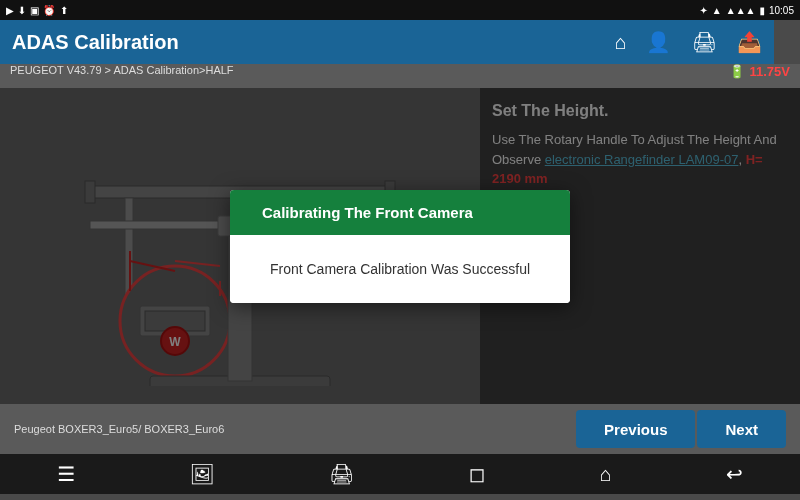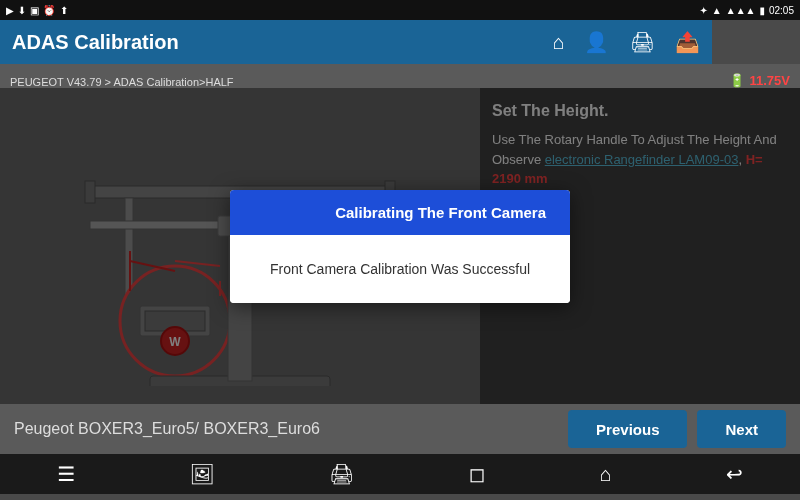--- a/index.html
+++ b/index.html
@@ -27,21 +27,21 @@
     }
 
     .status-icons {
       display: flex;
       align-items: center;
       gap: 4px;
     }
 
     
     #header {
-      width: 712px;
+      width: 774px;
       height: 44px;
       background: #1a6496;
       display: flex;
       align-items: center;
       justify-content: space-between;
       padding: 0 12px;
     }
 
     #header-title {
       color: white;
@@ -60,21 +60,21 @@
       font-size: 20px;
       cursor: pointer;
     }
 
     
     #breadcrumb-bar {
       width: 800px;
       height: 24px;
       background: #5a5a5a;
       display: flex;
-      align-items: flex-end;
+      align-items: flex-start;
       justify-content: space-between;
       padding: 0 10px;
     }
 
     #breadcrumb-text {
       color: #ddd;
       font-size: 11px;
     }
 
     #voltage-display {
@@ -140,27 +140,27 @@
       height: 50px;
       background: #5a5a5a;
       display: flex;
       align-items: center;
       justify-content: space-between;
       padding: 0 14px;
     }
 
     #vehicle-info {
       color: #ddd;
-      font-size: 16px;
+      font-size: 11px;
       line-height: 1.5;
     }
 
     #nav-buttons {
       display: flex;
-      gap: 10px;
+      gap: 2px;
     }
 
     .nav-button {
       padding: 0 28px;
       height: 38px;
       background: #1a6496;
       color: white;
       border: none;
       border-radius: 4px;
       font-size: 15px;
@@ -199,26 +199,26 @@
 
     #dialog-box {
       width: 340px;
       background: white;
       border-radius: 4px;
       overflow: hidden;
       box-shadow: 0 4px 20px rgba(0,0,0,0.5);
     }
 
     #dialog-header {
-      background: #1d4ed8;
-      color: white;
-      padding: 14px 24px;
+      background: #15803d;
+      color: white;
+      padding: 14px 32px;
       font-size: 15px;
       font-weight: bold;
-      text-align: right;
+      text-align: left;
     }
 
     #dialog-body {
       padding: 26px 20px;
       text-align: center;
       font-size: 14px;
       color: #333;
       background: white;
     }
 
@@ -258,21 +258,21 @@
     <span>⬇</span>
     <span>▣</span>
     <span>⏰</span>
     <span>⬆</span>
   </div>
   <div class="status-icons">
     <span>✦</span>
     <span>▲</span>
     <span>▲▲▲</span>
     <span>▮</span>
-    <span>02:05</span>
+    <span>10:05</span>
   </div>
 </div>
 
 <div id="header">
   <span id="header-title">ADAS Calibration</span>
   <div class="header-icons">
     <span class="header-icon">⌂</span>
     <span class="header-icon">👤</span>
     <span class="header-icon">🖨</span>
     <span class="header-icon">📤</span>
@@ -328,21 +328,21 @@
 
         <rect x="198" y="120" width="24" height="155" fill="#888" stroke="#666" stroke-width="1"></rect>
 
         <rect x="188" y="110" width="44" height="20" fill="#999" stroke="#777" stroke-width="1" rx="2"></rect>
       </svg>
     </div>
 
     <div id="text-area">
       <div id="instruction-title">Set The Height.</div>
       <div id="instruction-body">
-        <span>Use The Rotary Handle To Adjust The Height And Observe </span><span class="highlight-link">electronic Rangefinder LAM09-03</span><span>, </span><span class="highlight-red">H= 2190 mm</span>
+        <span>Use The Rotary Handle To Adjust The Height And Observe </span><span class="highlight-link">electronic Rangefinder LAM09-07</span><span>, </span><span class="highlight-red">H= 2190 mm</span>
       </div>
     </div>
   </div>
 
   <div id="dialog-overlay">
     <div id="dialog-box">
       <div id="dialog-header">Calibrating The Front Camera</div>
       <div id="dialog-body">Front Camera Calibration Was Successful</div>
     </div>
   </div>

